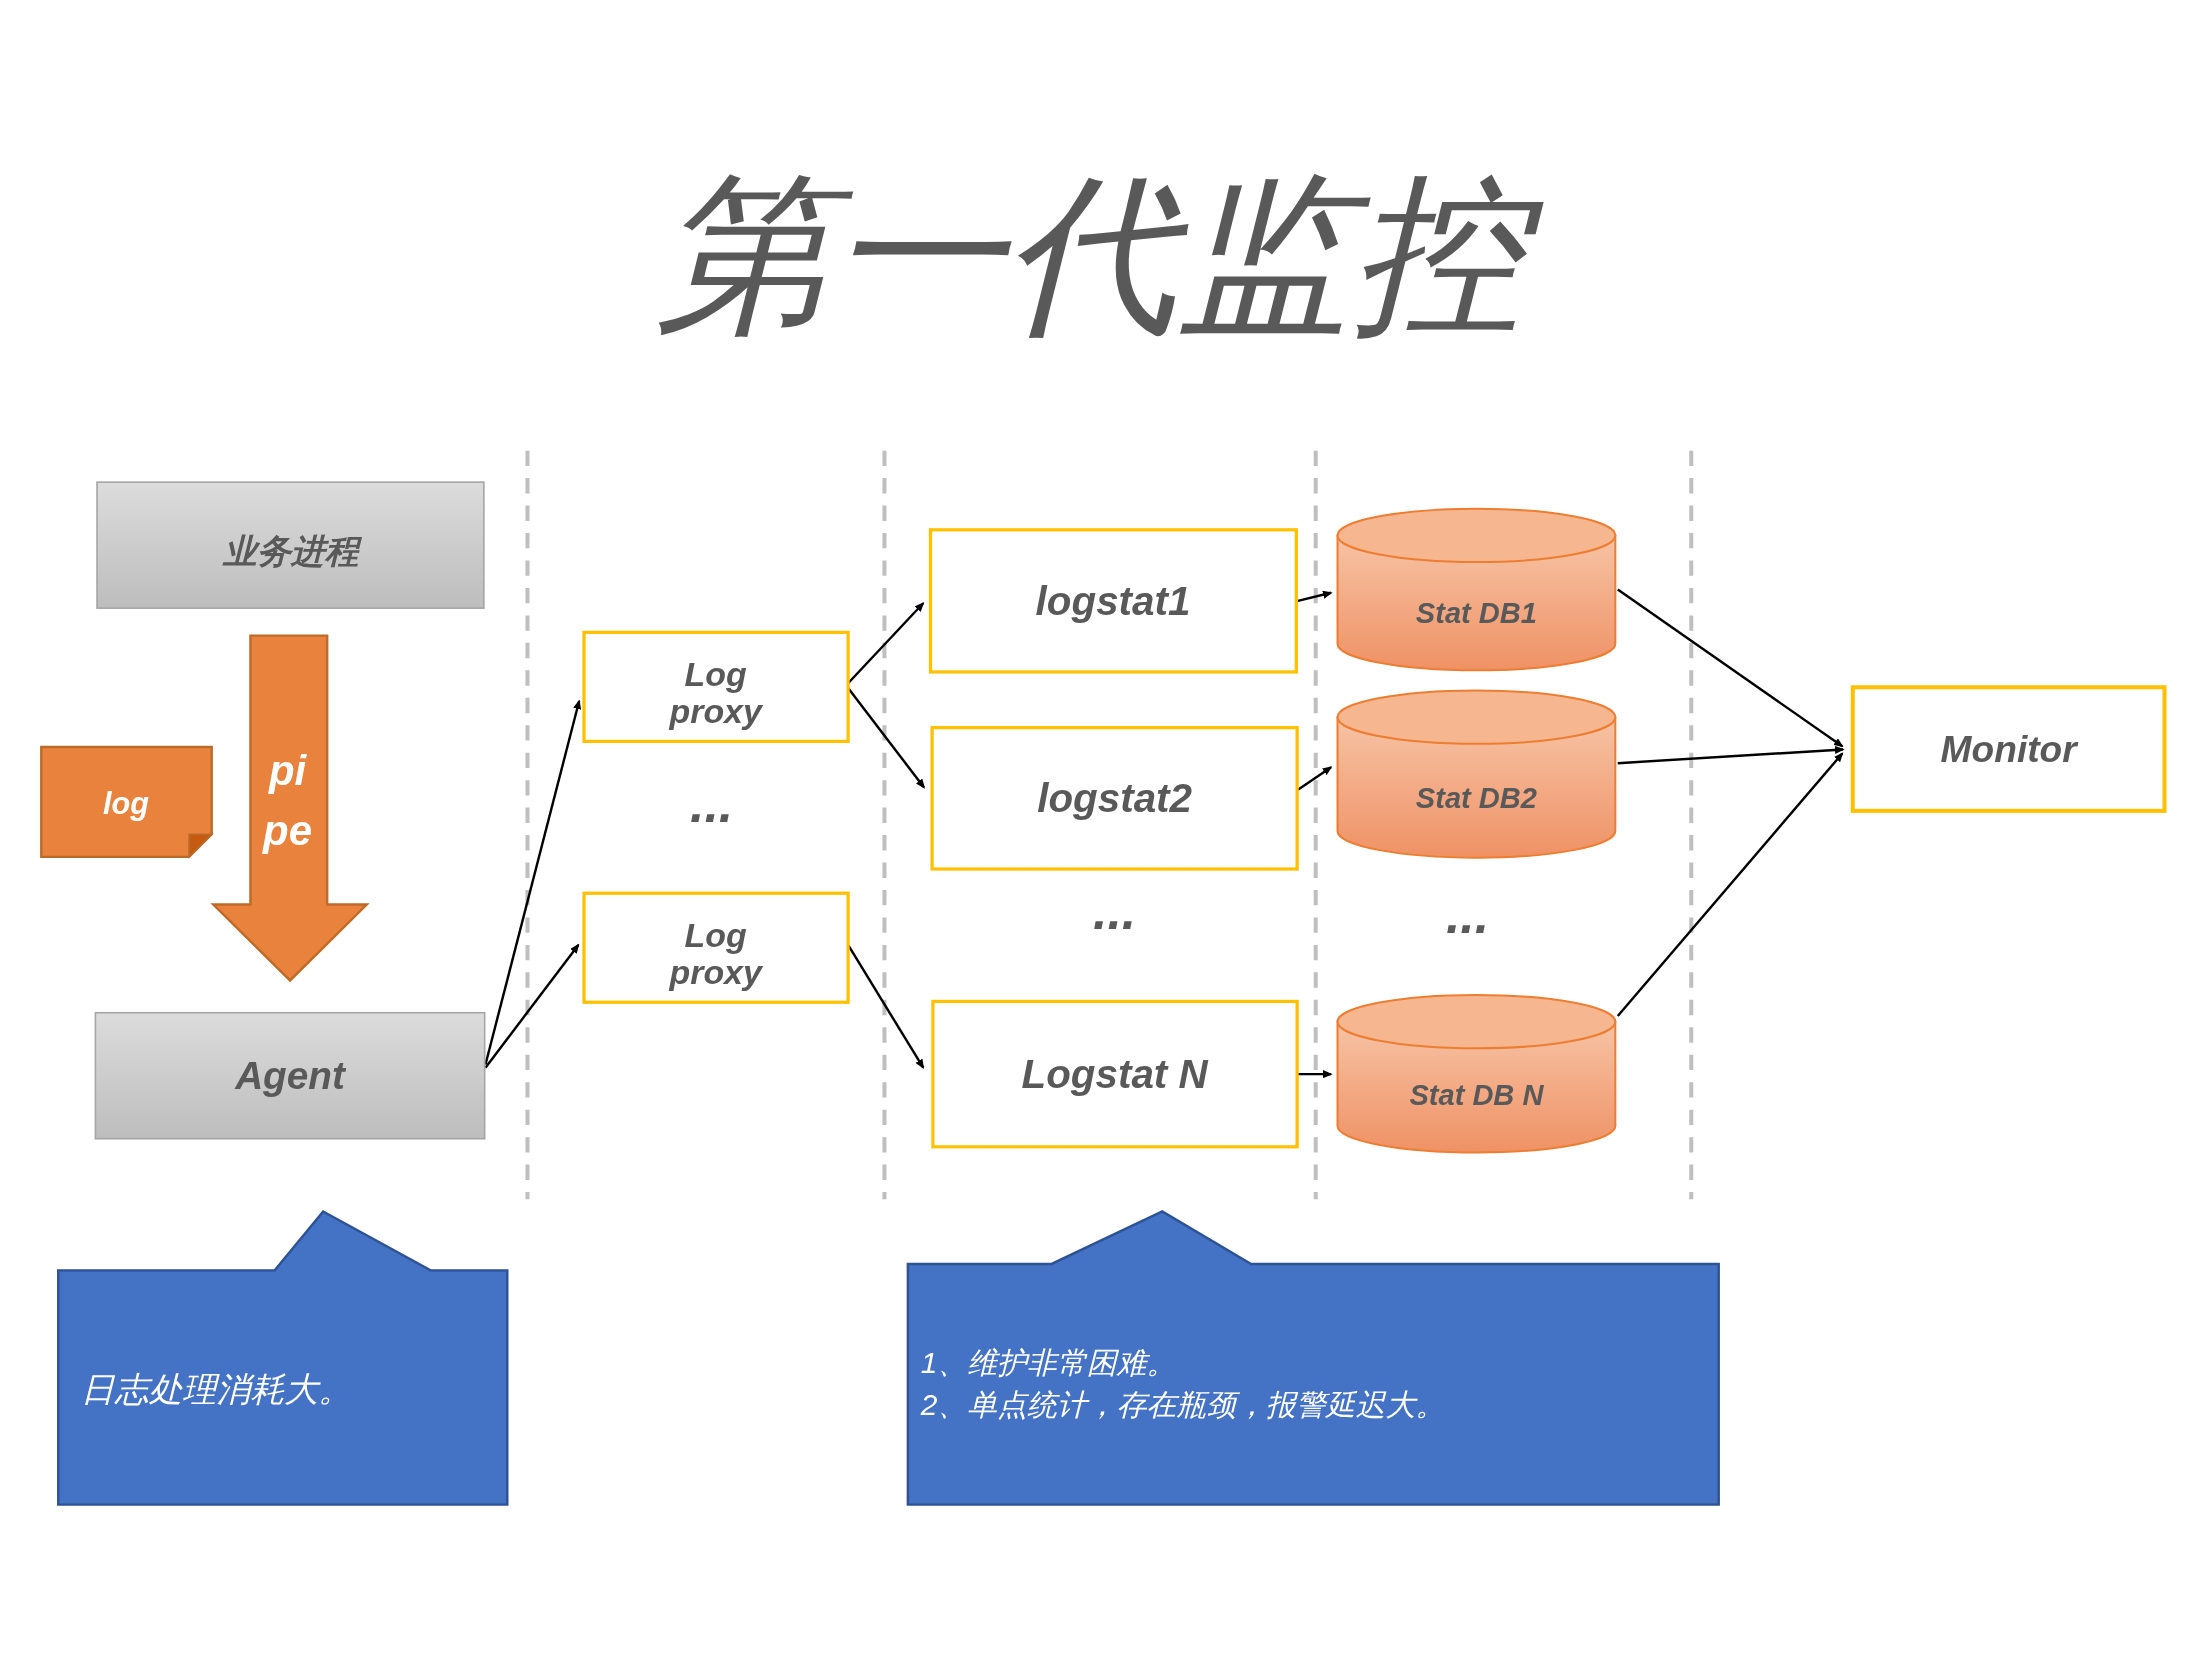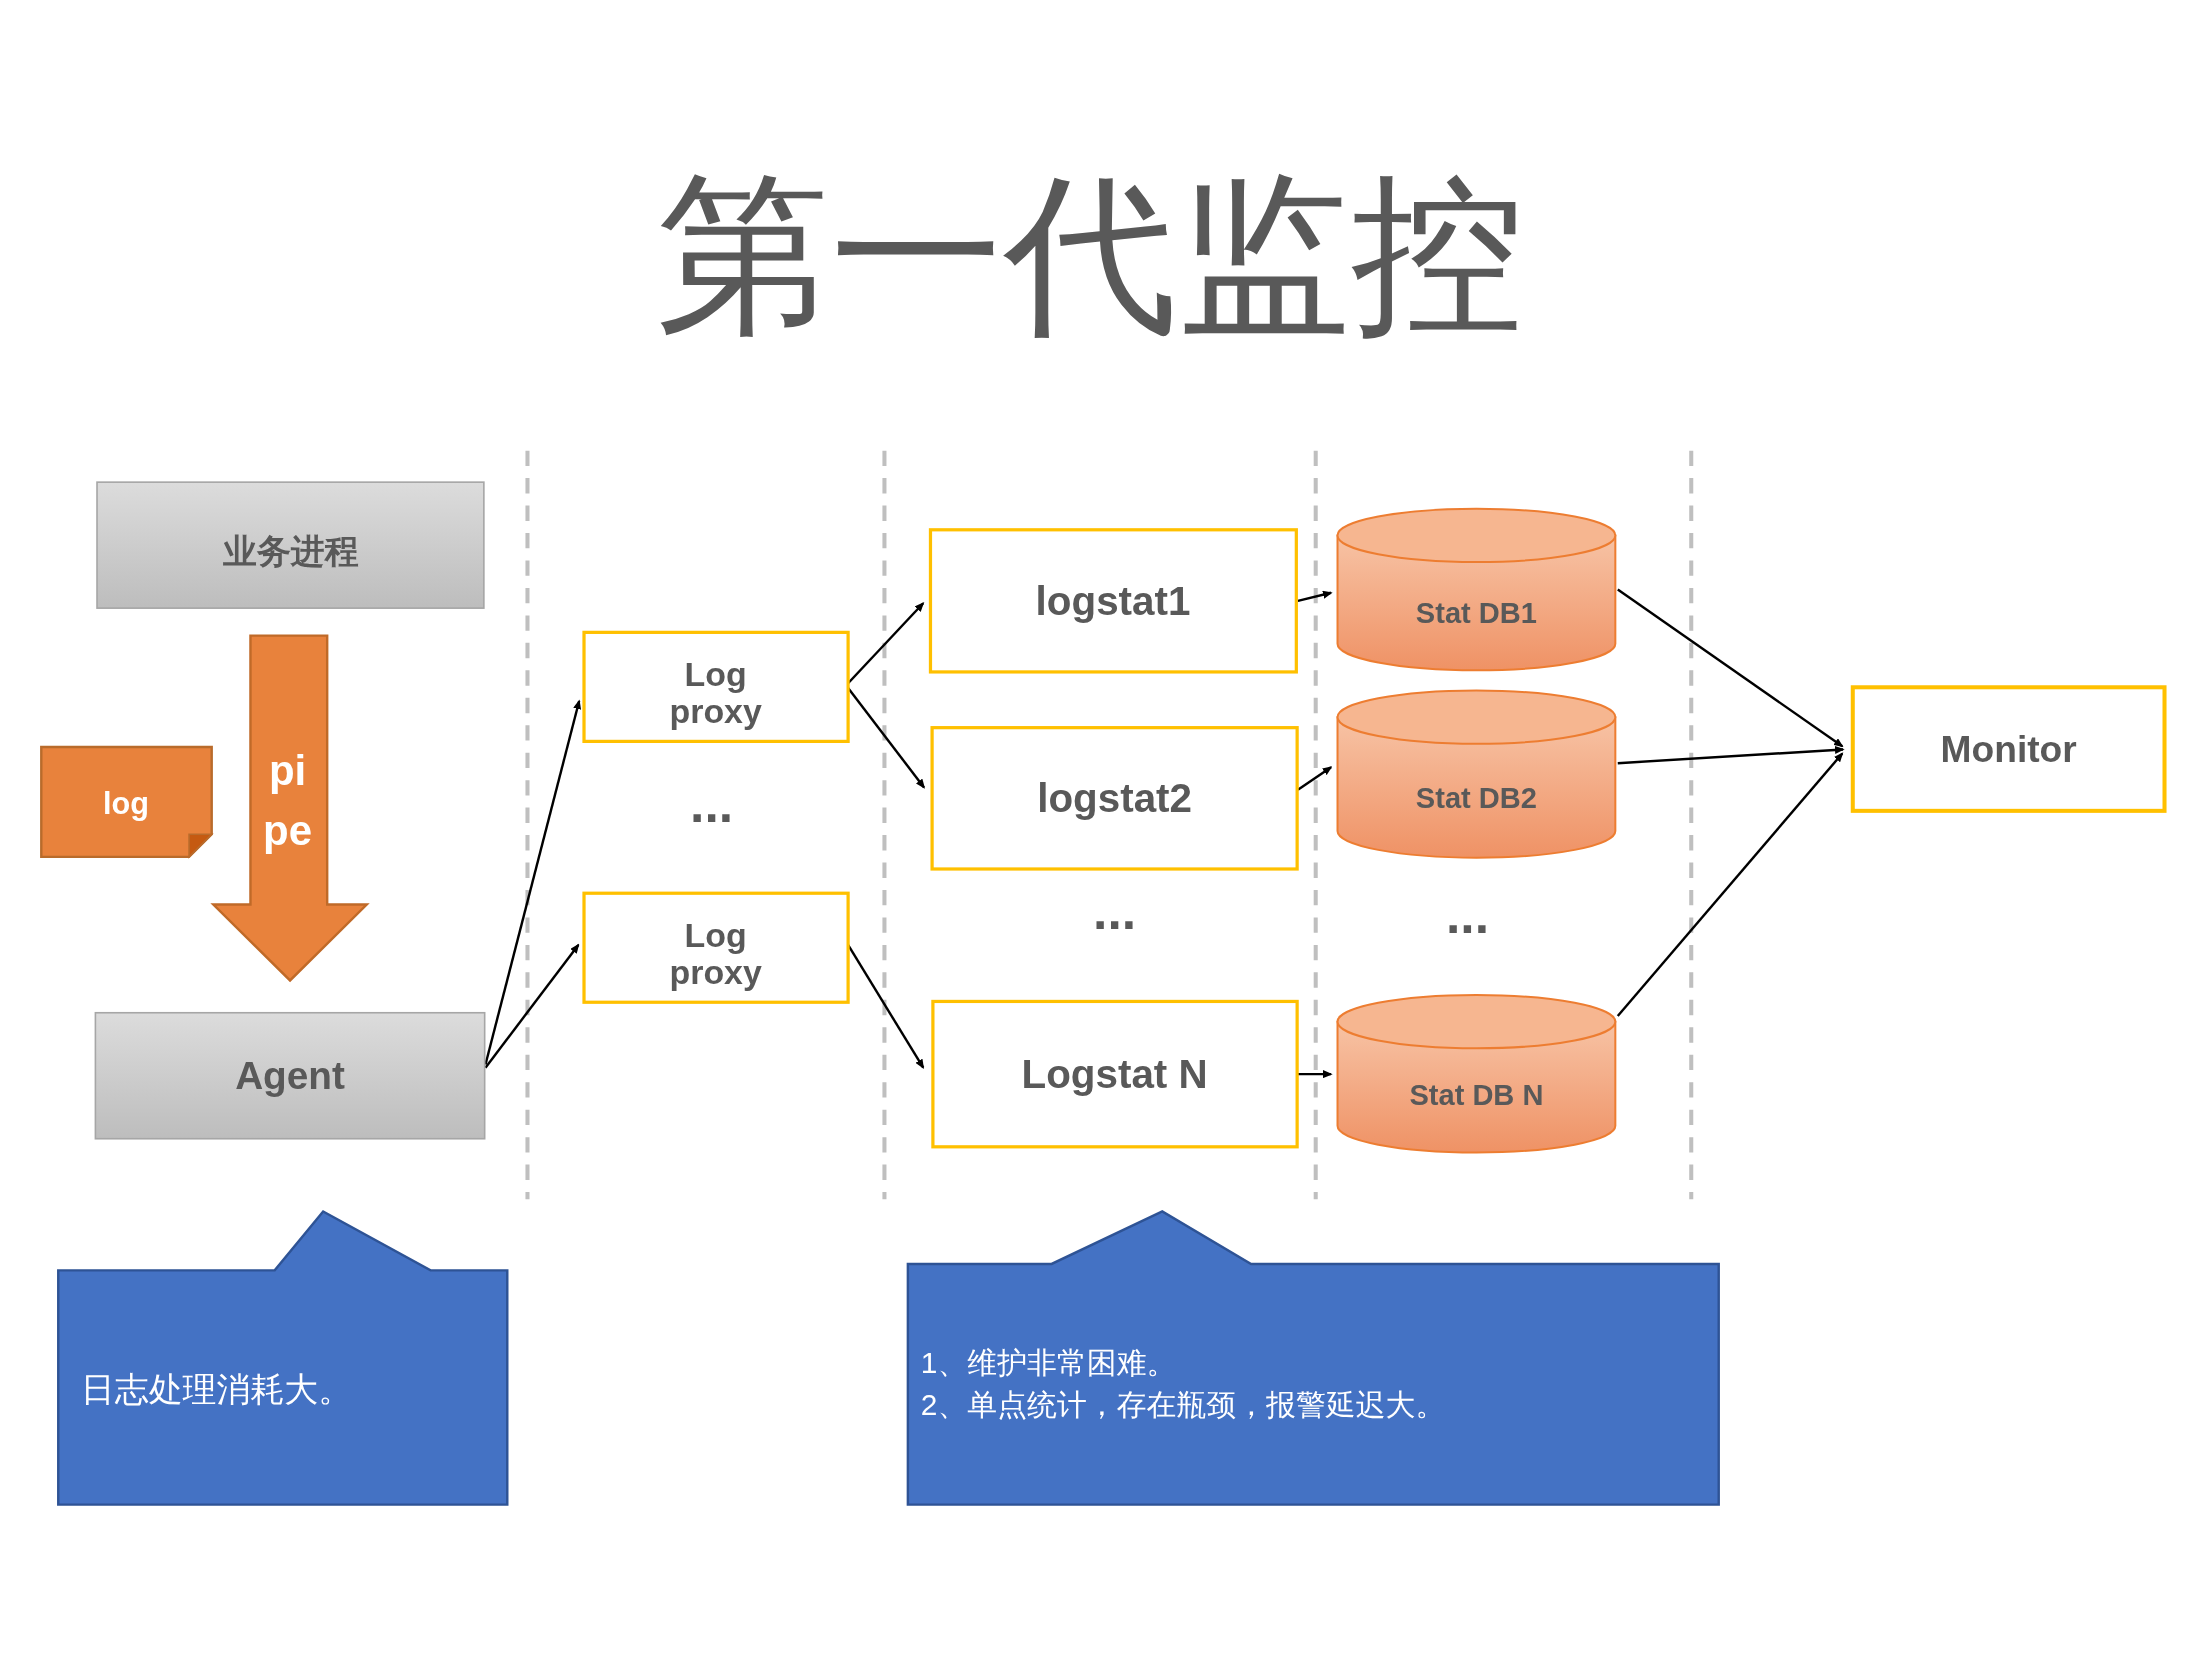--- a/index.html
+++ b/index.html
@@ -2,20 +2,21 @@
 <html style="font-size:13px"><head>
 <meta charset="utf-8">
 <style>
   html,body{margin:0;padding:0;background:#ffffff;}
   #stage{
     position:relative;
     width:2205px;height:1654px;
     background:#ffffff;
     overflow:hidden;
     font-family:"Liberation Sans", sans-serif;
+    font-style:italic;
   }
   svg text{user-select:none;}
   .node-label{fill:#595959;font-weight:bold;font-family:"Liberation Sans",sans-serif;}
   .white-label{fill:#ffffff;font-weight:bold;font-family:"Liberation Sans",sans-serif;}
   .title-text{fill:#595959;font-family:"Liberation Serif","DejaVu Serif",serif;}
   .callout-text{fill:#ffffff;font-family:"Liberation Sans",sans-serif;}
 </style>
 </head>
 <body>
 

